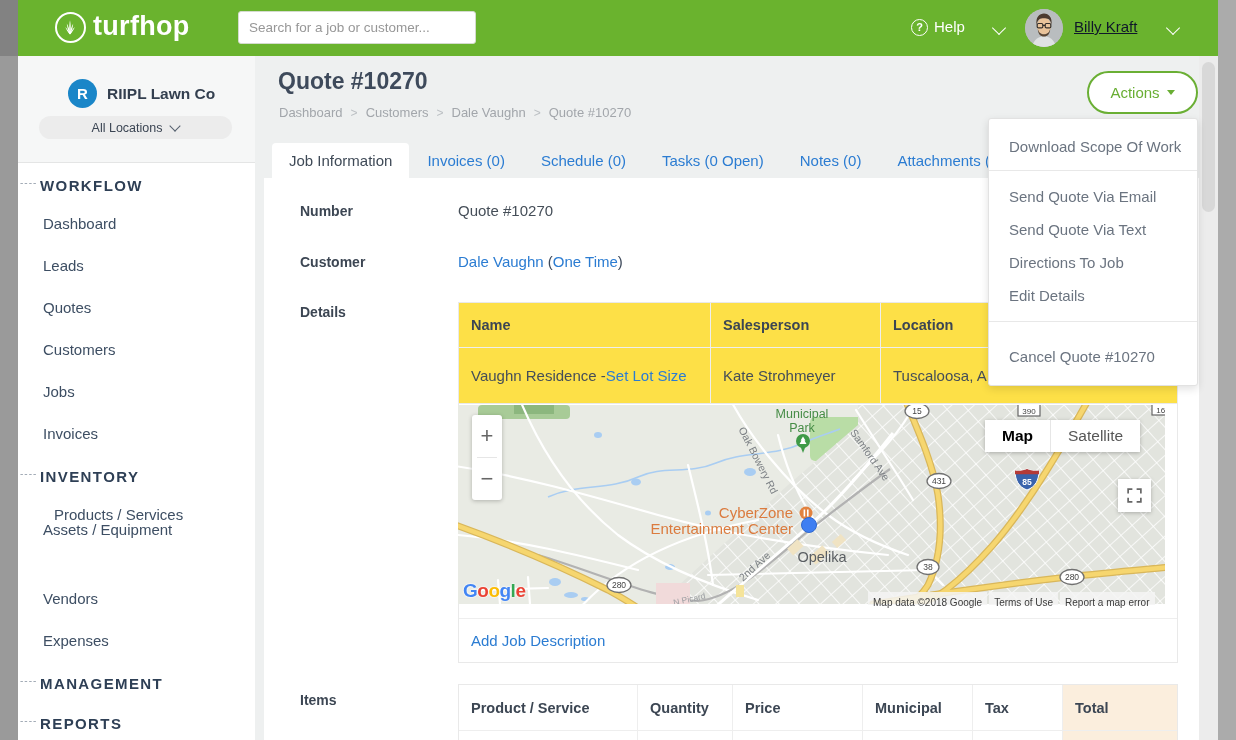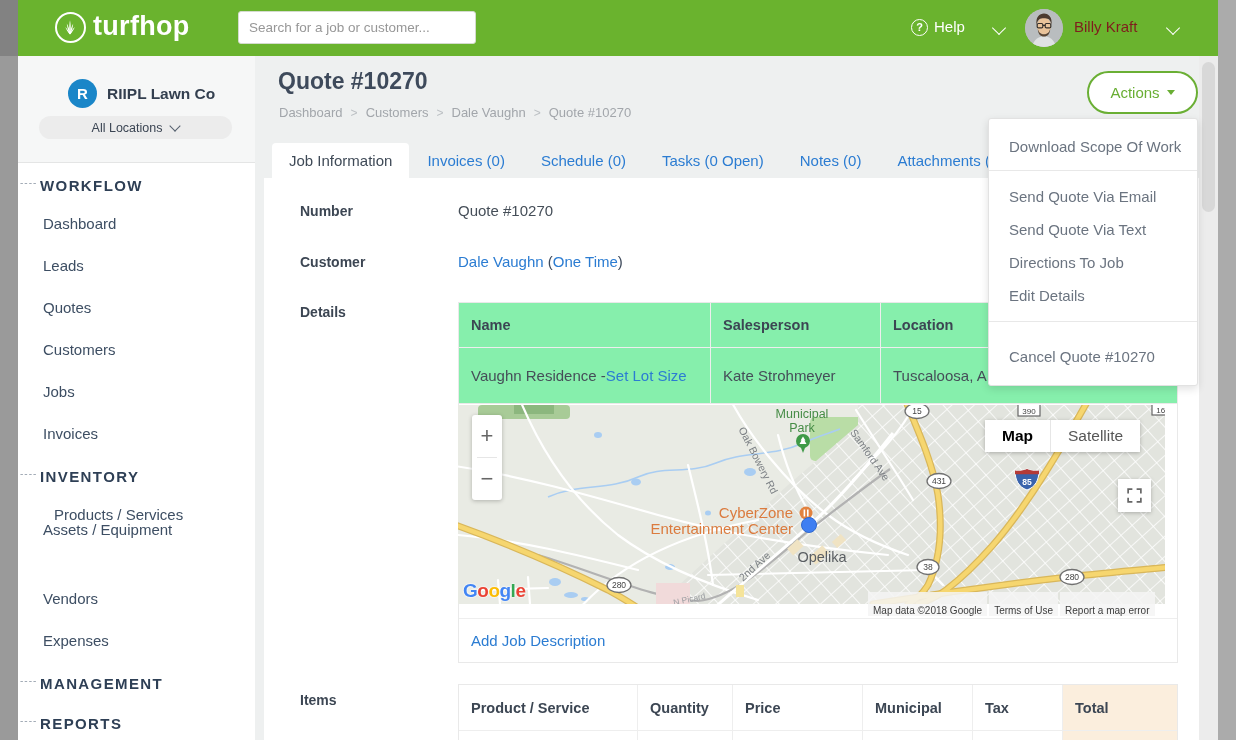--- a/index.html
+++ b/index.html
@@ -15,21 +15,21 @@
   
   .navbar{left:18px;top:0;width:1200px;height:56px;background:#6ab32e;}
   .logo-circle{left:55px;top:12px;width:31px;height:31px;border:2.5px solid #fff;border-radius:50%;box-sizing:border-box;}
   .wordmark{left:93px;top:11px;font-size:27px;font-weight:bold;color:#fff;letter-spacing:.3px;}
   .search{left:238px;top:11px;width:238px;height:33px;background:#fff;border:1px solid #d4dbce;border-radius:3px;box-sizing:border-box;font-size:13.5px;color:#666;padding:0 10px;outline:none;font-family:"Liberation Sans",sans-serif;}
   .search::placeholder{color:#979797;}
   .help-q{left:911px;top:19px;width:17px;height:17px;border:1.5px solid #fff;border-radius:50%;box-sizing:border-box;color:#fff;font-size:11px;line-height:14px;text-align:center;font-weight:bold;}
   .help-label{left:934px;top:18px;color:#fff;font-size:15px;}
   .chev{width:9px;height:9px;border-right:1.6px solid #fff;border-bottom:1.6px solid #fff;transform:rotate(45deg);}
   .avatar{left:1025px;top:9px;width:38px;height:38px;border-radius:50%;overflow:hidden;background:#b9bdbf;}
-  .user-name{left:1074px;top:18px;color:#7f1d1d;font-size:15px;}
+  .user-name{left:1074px;top:18px;color:#0f172a;font-size:15px;text-decoration:underline;}
 
   
   .scroll-track{left:1199px;top:56px;width:19px;height:684px;background:#ececec;}
   .scroll-thumb{left:1202px;top:62px;width:13px;height:150px;background:#d8d8d8;border-radius:7px;}
 
   
   .sidebar{left:18px;top:56px;width:237px;height:684px;background:#fff;}
   .sidebar-top{left:18px;top:56px;width:237px;height:107px;background:#f6f7f7;border-bottom:1px solid #e4e5e5;box-sizing:border-box;}
   .r-circle{left:68px;top:79px;width:29px;height:29px;border-radius:50%;background:#1a86c8;color:#fff;font-size:15px;font-weight:bold;text-align:center;line-height:29px;}
   .company{left:107px;top:85px;font-size:15.5px;font-weight:600;color:#333f4f;}
@@ -50,21 +50,21 @@
   .tabbar{left:264px;top:143px;height:35px;display:flex;align-items:stretch;}
   .tab{padding:0 18px;font-size:15px;color:#2b7cd2;display:flex;align-items:center;cursor:pointer;}
   .tab.active{background:#fff;color:#3f4a57;border-radius:4px 4px 0 0;margin-left:8px;padding:0 17px;}
   .panel{left:264px;top:178px;width:935px;height:562px;background:#fff;}
 
   .field-label{font-size:14px;font-weight:bold;color:#3c4653;}
   .value{font-size:15px;color:#454e58;}
   a.link{color:#2b7cd2;text-decoration:none;cursor:pointer;}
 
   
-  .dtable{left:458px;top:302px;width:720px;border:1px solid #e9e9e9;box-sizing:border-box;background:#86efac;}
+  .dtable{left:458px;top:302px;width:720px;border:1px solid #e9e9e9;box-sizing:border-box;background:#fde047;}
   .drow{display:grid;grid-template-columns:252px 170px 296px;}
   .dcell{padding:0 12px;display:flex;align-items:center;border-right:1px solid #eee;}
   .dcell:last-child{border-right:none;}
   .dhead .dcell{height:44px;font-size:14.5px;font-weight:bold;color:#3c4653;border-bottom:1px solid #eee;}
   .dbody .dcell{height:55px;font-size:15px;color:#454e58;}
 
   
   .map-box{left:458px;top:403px;width:720px;height:260px;border:1px solid #e9e9e9;box-sizing:border-box;background:#fff;}
   .map-wrap{left:458px;top:405px;width:707px;height:199px;overflow:hidden;background:#e9ebe4;}
   .gm-zoom{left:472px;top:415px;width:30px;height:85px;background:#fff;border-radius:3px;box-shadow:0 1px 4px rgba(0,0,0,.25);display:flex;flex-direction:column;align-items:center;}
@@ -72,21 +72,21 @@
   .gm-zoom .zdiv{width:20px;height:1px;background:#e6e6e6;}
   .gm-type{left:985px;top:420px;height:32px;background:#fff;box-shadow:0 1px 4px rgba(0,0,0,.25);display:flex;}
   .gm-type .seg{padding:0 17px;font-size:15.5px;display:flex;align-items:center;cursor:pointer;}
   .gm-type .seg.on{font-weight:bold;color:#000;}
   .gm-type .seg.off{color:#565656;border-left:1px solid #e6e6e6;}
   .gm-fs{left:1118px;top:479px;width:33px;height:33px;background:#fff;box-shadow:0 1px 4px rgba(0,0,0,.25);display:flex;align-items:center;justify-content:center;cursor:pointer;}
   .gm-logo{left:463px;top:580px;font-size:19px;font-weight:500;letter-spacing:-.5px;text-shadow:0 0 2px #fff,0 0 2px #fff;}
   .gm-logo span{font-weight:600;}
   .g1,.g4{color:#4285F4;} .g2,.g6{color:#EA4335;} .g3{color:#FBBC05;} .g5{color:#34A853;}
   .gm-attr{left:868px;top:592px;height:13px;display:flex;gap:2px;font-size:10px;color:#3c3c3c;}
-  .gm-attr span{background:rgba(245,245,245,.85);padding:12px 5px;line-height:13px;white-space:nowrap;}
+  .gm-attr span{background:rgba(245,245,245,.85);padding:4px 5px;line-height:13px;white-space:nowrap;}
   .desc-row{left:459px;top:618px;width:718px;height:44px;border-top:1px solid #eee;background:#fff;display:flex;align-items:center;padding-left:12px;box-sizing:border-box;font-size:15px;}
 
   
   .itable{left:458px;top:684px;width:720px;border:1px solid #e9e9e9;box-sizing:border-box;background:#fff;}
   .irow{display:grid;grid-template-columns:179px 95px 130px 110px 90px 114px;}
   .icell{padding:0 12px;display:flex;align-items:center;border-right:1px solid #eee;}
   .icell:last-child{border-right:none;}
   .ihead .icell{height:45px;font-size:14.5px;font-weight:bold;color:#3c4653;border-bottom:1px solid #eee;}
   .istub .icell{height:12px;}
   .icell.total{background:#fbeedd;}

